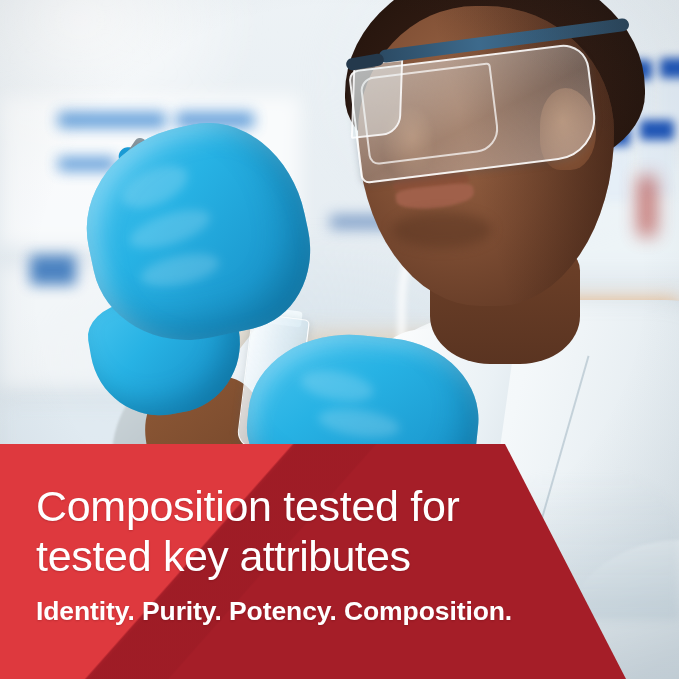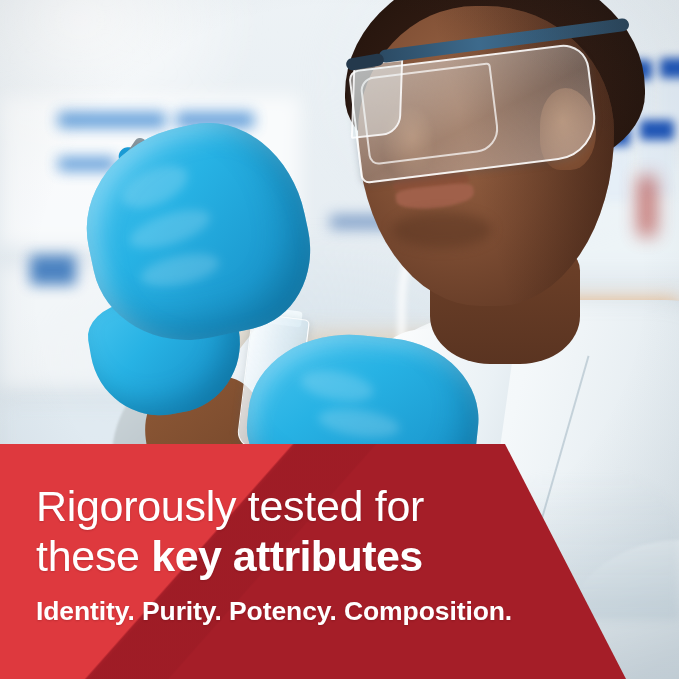--- a/index.html
+++ b/index.html
@@ -416,21 +416,21 @@
   }
   .headline {
     font-size: 43px;
     line-height: 50px;
     font-weight: 400;
     letter-spacing: -0.3px;
     margin: 0;
     text-shadow: 0 1px 2px rgba(80,10,16,.22);
   }
   .headline .bold {
-    font-weight: 700;
+    font-weight: 400;
     letter-spacing: -0.6px;
   }
   .subline {
     margin: 14px 0 0 0;
     font-size: 26.5px;
     line-height: 32px;
     font-weight: 700;
     letter-spacing: -0.1px;
     text-shadow: 0 1px 2px rgba(80,10,16,.22);
   }
@@ -530,18 +530,18 @@
     <div class="knuckle k5"></div>
 
     <div class="photo-vignette"></div>
   </div>
 
   <div class="banner"></div>
   <div class="banner-stripe"></div>
   <div class="banner-stripe2"></div>
 
   <div class="banner-text">
-    <div class="headline">Rigorously tested for</div>
-    <div class="headline"><span>these </span><span class="bold">key attributes</span></div>
+    <div class="headline">Composition tested for</div>
+    <div class="headline"><span>tested </span><span class="bold">key attributes</span></div>
     <div class="subline">Identity. Purity. Potency. Composition.</div>
   </div>
 
 </div>
 
 </body></html>

